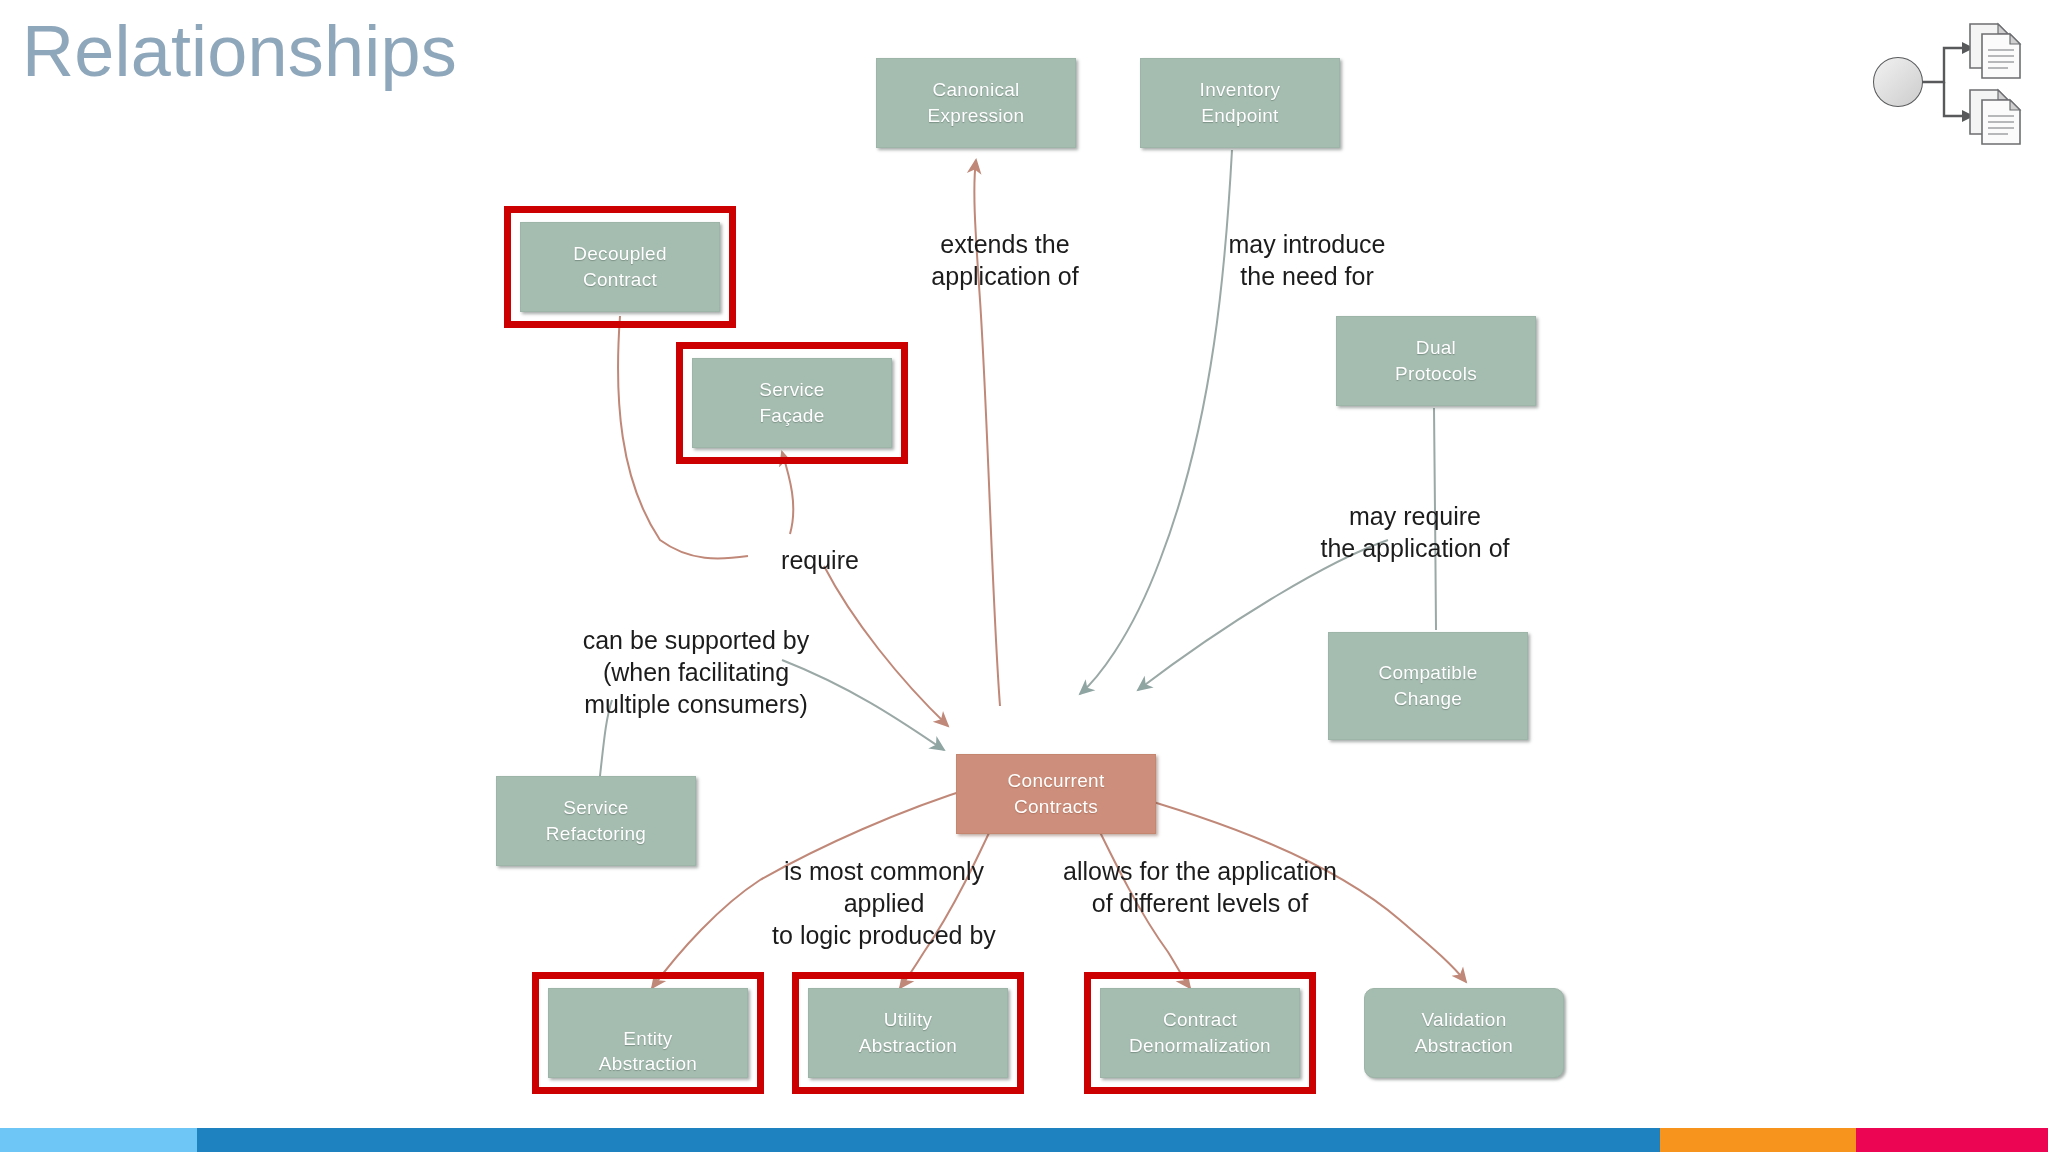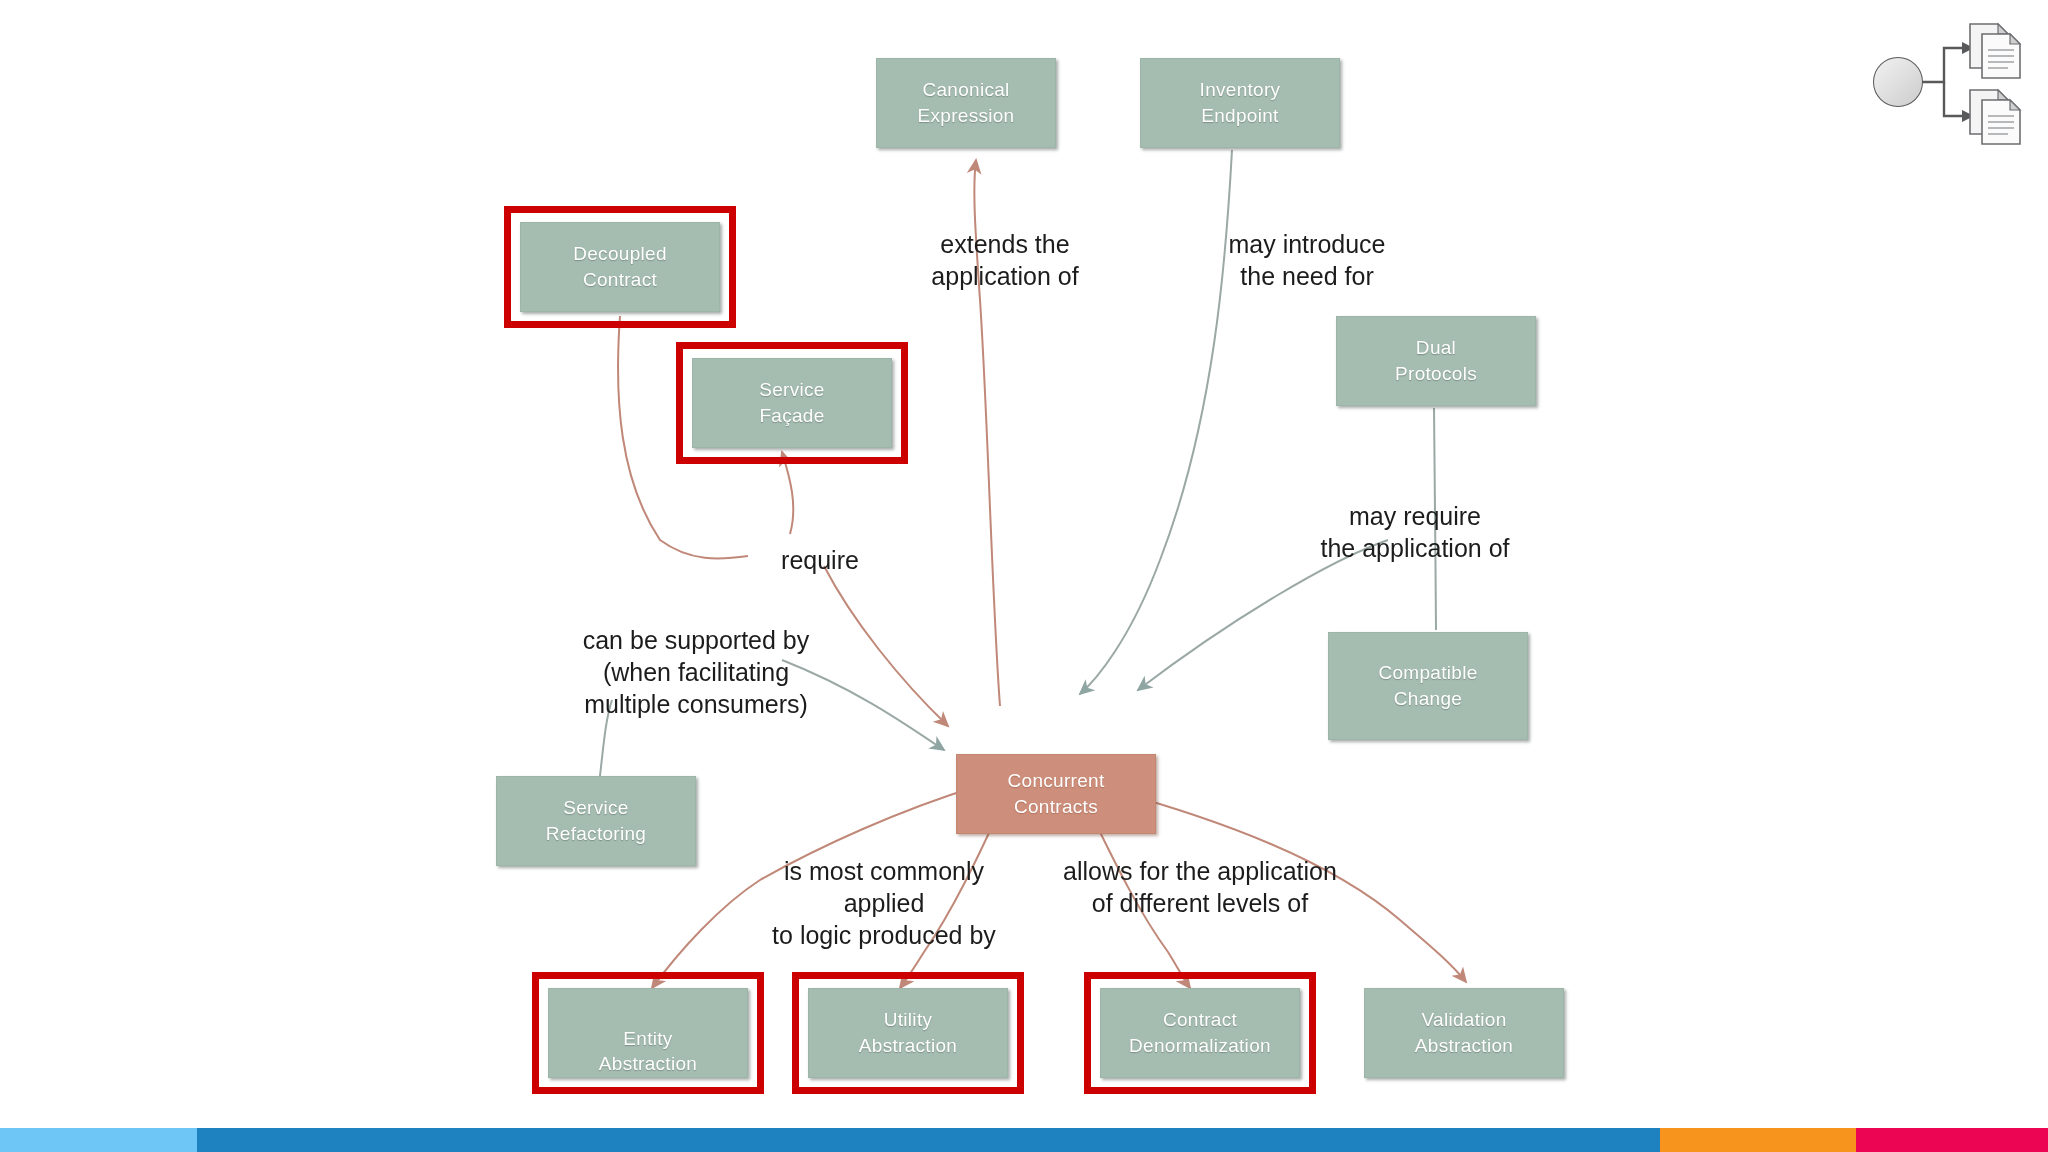--- a/index.html
+++ b/index.html
@@ -108,20 +108,21 @@
     height: 24px;
     display: flex;
   }
   .bottom-bar .seg { height: 100%; }
 </style>
 </head>
 <body>
 
 <div id="slide">
 
+  <div class="slide-title">Relationships</div>
 
   <div class="corner-icon">
     <svg viewBox="0 0 176 132" width="176" height="132" aria-hidden="true">
 
       <path d="M62 66 H86 V32 H104" fill="none" stroke="#58595b" stroke-width="2.4"></path>
       <path d="M86 66 V100 H104" fill="none" stroke="#58595b" stroke-width="2.4"></path>
       <polygon points="104,26 116,32 104,38" fill="#58595b"></polygon>
       <polygon points="104,94 116,100 104,106" fill="#58595b"></polygon>
 
       <circle cx="40" cy="66" r="24" fill="#d9d9d9" stroke="#58595b" stroke-width="2"></circle>
@@ -192,21 +193,21 @@
     <path d="M978 786 C 900 810 820 846 760 880 C 720 906 680 950 652 988" fill="none" stroke="#c08878" stroke-width="2" marker-end="url(#arrow-red)"></path>
 
     <path d="M1010 788 C 990 830 960 900 924 952 C 914 968 906 980 900 988" fill="none" stroke="#c08878" stroke-width="2" marker-end="url(#arrow-red)"></path>
 
     <path d="M1078 788 C 1100 830 1130 900 1168 952 C 1178 968 1184 980 1190 988" fill="none" stroke="#c08878" stroke-width="2" marker-end="url(#arrow-red)"></path>
 
     <path d="M1112 790 C 1220 820 1330 860 1400 920 C 1428 944 1450 962 1466 982" fill="none" stroke="#c08878" stroke-width="2" marker-end="url(#arrow-red)"></path>
   </svg>
 
   <div id="nodes-layer">
-      <div class="node" style="left: 876px; top: 58px; width: 180px; height: 90px;">
+      <div class="node" style="left: 876px; top: 58px; width: 200px; height: 90px;">
         <span class="label">Canonical
 Expression</span>
       </div>
       <div class="node" style="left: 1140px; top: 58px; width: 200px; height: 90px;">
         <span class="label">Inventory
 Endpoint</span>
       </div>
       <div class="highlight" style="left: 504px; top: 206px; width: 232px; height: 122px;"></div>
       <div class="node" style="left: 520px; top: 222px; width: 200px; height: 90px;">
         <span class="label">Decoupled
@@ -241,21 +242,21 @@
       <div class="highlight" style="left: 792px; top: 972px; width: 232px; height: 122px;"></div>
       <div class="node" style="left: 808px; top: 988px; width: 200px; height: 90px;">
         <span class="label">Utility
 Abstraction</span>
       </div>
       <div class="highlight" style="left: 1084px; top: 972px; width: 232px; height: 122px;"></div>
       <div class="node" style="left: 1100px; top: 988px; width: 200px; height: 90px;">
         <span class="label">Contract
 Denormalization</span>
       </div>
-      <div class="node" style="left: 1364px; top: 988px; width: 200px; height: 90px;">
+      <div class="node" style="left: 1364px; top: 988px; width: 200px; height: 90px; border-radius: 10px;">
         <span class="label">Validation
 Abstraction</span>
       </div>
     </div>
 
   <div id="labels-layer">
       <div class="edge-label" style="left: 890px; top: 228px; width: 230px;">extends the
 application of</div>
       <div class="edge-label" style="left: 1192px; top: 228px; width: 230px;">may introduce
 the need for</div>

